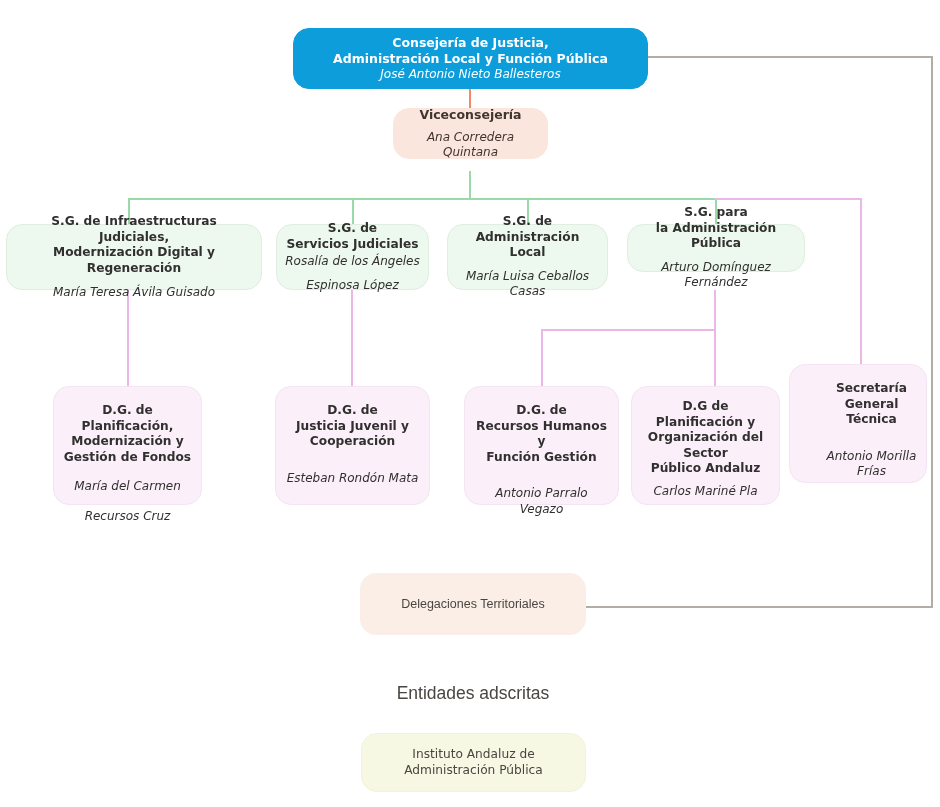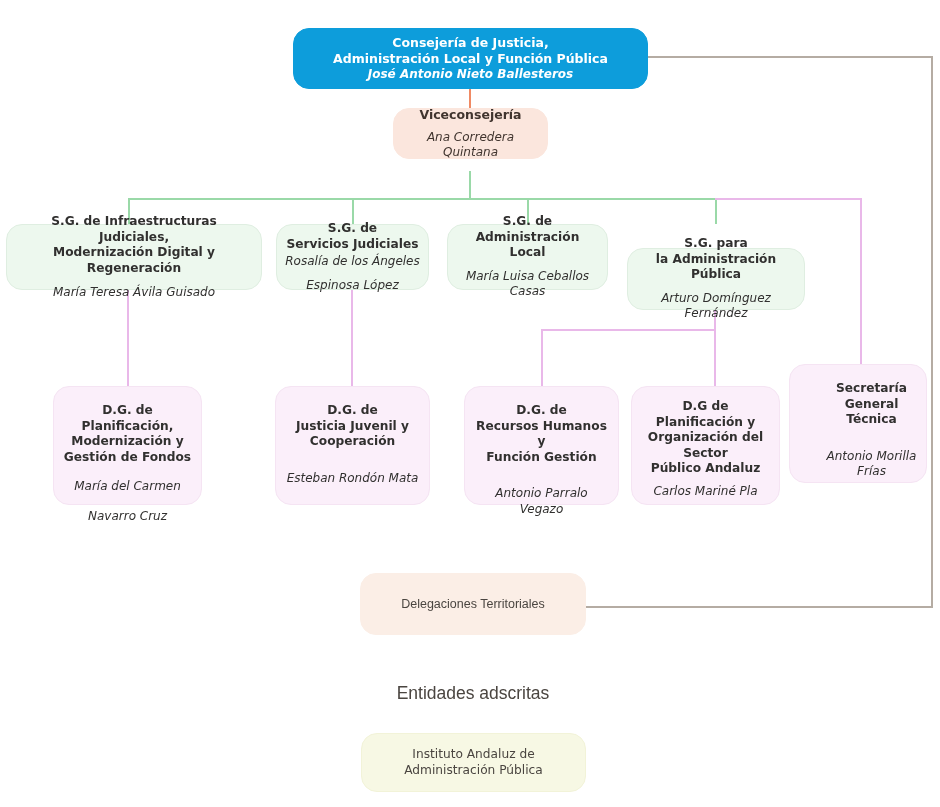--- a/index.html
+++ b/index.html
@@ -29,21 +29,21 @@
   }
   .node .title { font-weight: bold; }
   .node .person { font-style: italic; }
 
   .node.root {
     background: #0d9ddb;
     color: #ffffff;
     border: 1px solid #0d9ddb;
     font-size: 12.5px;
   }
-  .node.root .person { font-size: 12px; font-weight: bold; }
+  .node.root .person { font-size: 12px; font-weight: normal; }
 
   .node.vice {
     background: #fbe6dd;
     border: 1px solid #fbe6dd;
     color: #40342e;
     font-size: 12.5px;
   }
   .node.vice .person { font-size: 12px; margin-top: 7px; }
 
   .node.sg {
@@ -140,33 +140,33 @@
     <div class="person" style="margin-top:2px;">Rosalía de los Ángeles</div>
     <div class="person">Espinosa López</div>
   </div>
 
   <div class="node sg" style="left:447px; top:224px; width:161px; height:66px;">
     <div class="title">S.G. de</div>
     <div class="title">Administración Local</div>
     <div class="person">María Luisa Ceballos Casas</div>
   </div>
 
-  <div class="node sg" style="left:627px; top:224px; width:178px; height:62px;margin-top:24px;">
+  <div class="node sg" style="left:627px; top:224px; width:178px; height:48px;">
     <div class="title">S.G. para</div>
     <div class="title">la Administración Pública</div>
     <div class="person">Arturo Domínguez Fernández</div>
   </div>
 
   <div class="node dg" style="left:53px; top:386px; width:149px; height:119px;">
     <div class="title">D.G. de</div>
     <div class="title">Planificación,</div>
     <div class="title">Modernización y</div>
     <div class="title">Gestión de Fondos</div>
     <div class="person">María del Carmen</div>
-    <div class="person">Navarro Cruz</div>
+    <div class="person">Recursos Cruz</div>
   </div>
 
   <div class="node dg" style="left:275px; top:386px; width:155px; height:119px;">
     <div class="title">D.G. de</div>
     <div class="title">Justicia Juvenil y</div>
     <div class="title">Cooperación</div>
     <div class="person" style="margin-top:21px;">Esteban Rondón Mata</div>
   </div>
 
   <div class="node dg" style="left:464px; top:386px; width:155px; height:119px;">

